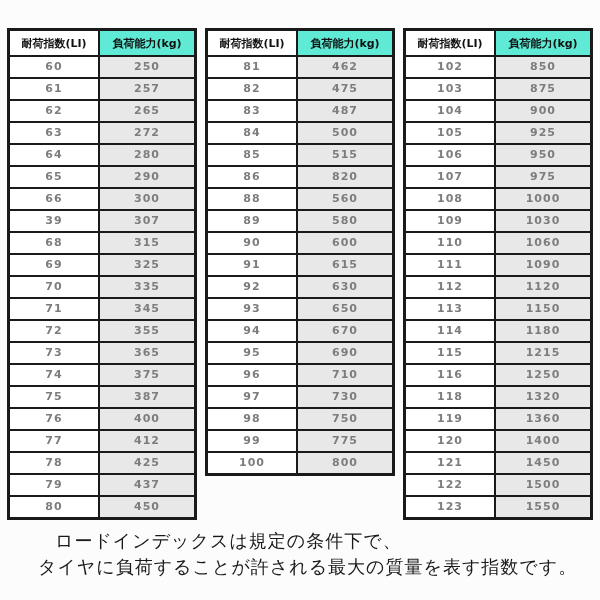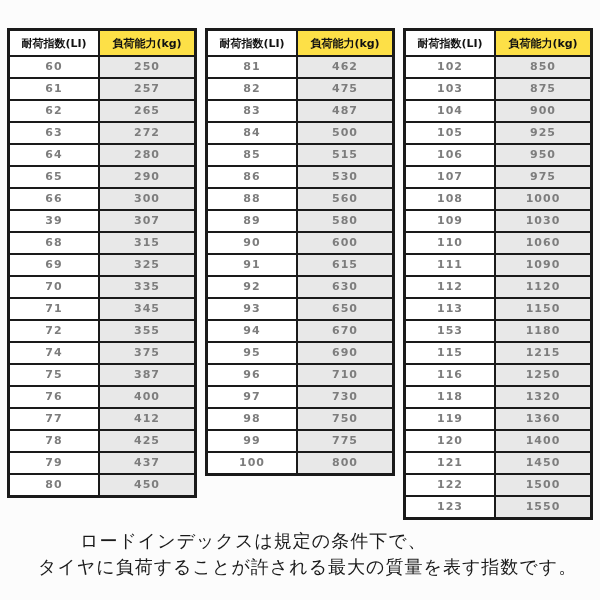--- a/index.html
+++ b/index.html
@@ -31,40 +31,40 @@
   .li-table th {
     font-size: 11px;
     font-weight: bold;
     color: #111111;
     height: 20px;
     padding: 2px 0;
     background: #ffffff;
     margin-left: 6px;
   }
   .li-table th.col-li { width: 88px; }
-  .li-table th.col-kg { width: 94px; background: #fde047; }
+  .li-table th.col-kg { width: 94px; background: #5eead4; }
   .li-table td {
     font-size: 11px;
     font-weight: bold;
     color: #7d7d7d;
     letter-spacing: 1px;
     height: 16px;
     padding: 2px 0;
     line-height: 16px;
   }
   .li-table td.kg { background: #e8e8e8; }
   .footer {
     margin-top: 8px;
     font-size: 18px;
     color: #1a1a1a;
     letter-spacing: 1px;
     line-height: 26px;
   }
   .footer p { margin: 0; }
-  .footer .f1 { margin-left: 80px; }
+  .footer .f1 { margin-left: 55px; }
   .footer .f2 { margin-left: 38px; }
 </style>
 </head>
 <body>
 
 <div class="page">
 
   <div class="tables-row">
 
     <table class="li-table">
@@ -121,20 +121,24 @@
           </tr>
           <tr>
             <td class="li">71</td>
             <td class="kg">345</td>
           </tr>
           <tr>
             <td class="li">72</td>
             <td class="kg">355</td>
           </tr>
           <tr>
+            <td class="li">73</td>
+            <td class="kg">365</td>
+          </tr>
+          <tr>
             <td class="li">74</td>
             <td class="kg">375</td>
           </tr>
           <tr>
             <td class="li">75</td>
             <td class="kg">387</td>
           </tr>
           <tr>
             <td class="li">76</td>
             <td class="kg">400</td>
@@ -181,21 +185,21 @@
           <tr>
             <td class="li">84</td>
             <td class="kg">500</td>
           </tr>
           <tr>
             <td class="li">85</td>
             <td class="kg">515</td>
           </tr>
           <tr>
             <td class="li">86</td>
-            <td class="kg">530</td>
+            <td class="kg">820</td>
           </tr>
           <tr>
             <td class="li">88</td>
             <td class="kg">560</td>
           </tr>
           <tr>
             <td class="li">89</td>
             <td class="kg">580</td>
           </tr>
           <tr>
@@ -295,21 +299,21 @@
           </tr>
           <tr>
             <td class="li">112</td>
             <td class="kg">1120</td>
           </tr>
           <tr>
             <td class="li">113</td>
             <td class="kg">1150</td>
           </tr>
           <tr>
-            <td class="li">153</td>
+            <td class="li">114</td>
             <td class="kg">1180</td>
           </tr>
           <tr>
             <td class="li">115</td>
             <td class="kg">1215</td>
           </tr>
           <tr>
             <td class="li">116</td>
             <td class="kg">1250</td>
           </tr>

